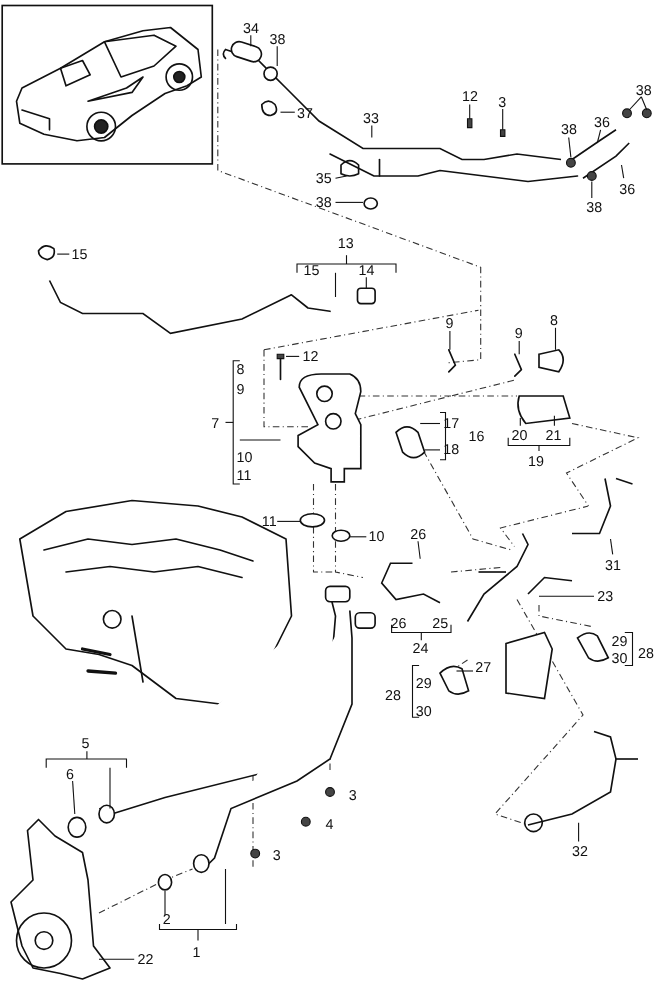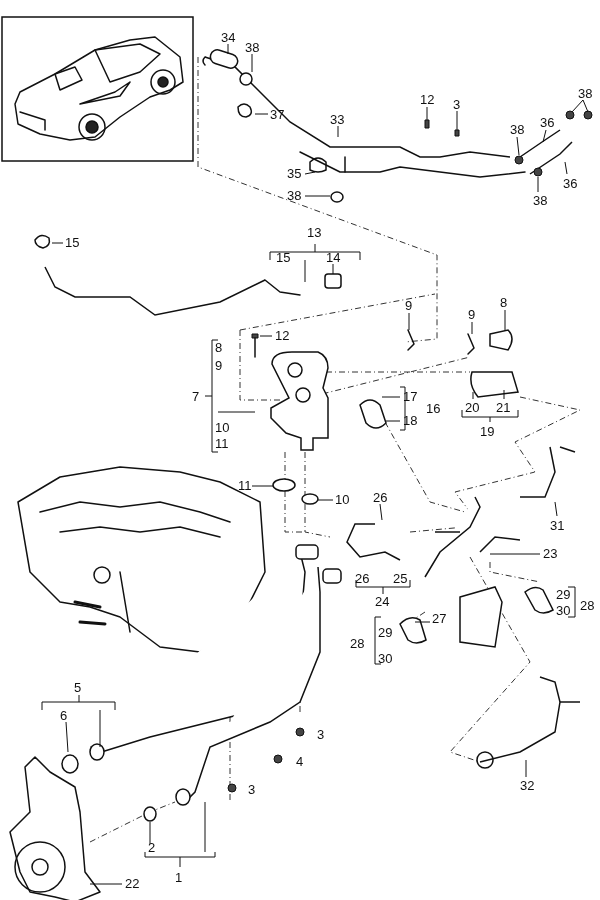--- a/index.html
+++ b/index.html
@@ -1,18 +1,18 @@
 <!DOCTYPE html>
 <html><head>
 <meta charset="utf-8">
 <style>
   html, body { margin:0; padding:0; background:#ffffff; }
   body { width:600px; height:900px; position:relative; overflow:hidden;
          font-family:"Liberation Sans", sans-serif; }
-  #stage { position:absolute; left:0; top:12px; width:600px; height:668px; }
+  #stage { position:absolute; left:0; top:0; width:600px; height:668px; }
   svg text { font-family:"Liberation Sans", sans-serif; font-size:13px; fill:#111; }
   .part { fill:none; stroke:#111; stroke-width:1.5; stroke-linejoin:round; stroke-linecap:round; }
   .hose { fill:#fff; stroke:#111; stroke-width:1.5; }
   .lead { fill:none; stroke:#111; stroke-width:1; }
   .dash { fill:none; stroke:#333; stroke-width:1; stroke-dasharray:6 3 1 3; }
   .bracket { fill:none; stroke:#111; stroke-width:1; }
   .solid { fill:#444; stroke:#111; stroke-width:1; }
 </style>
 </head>
 <body>

